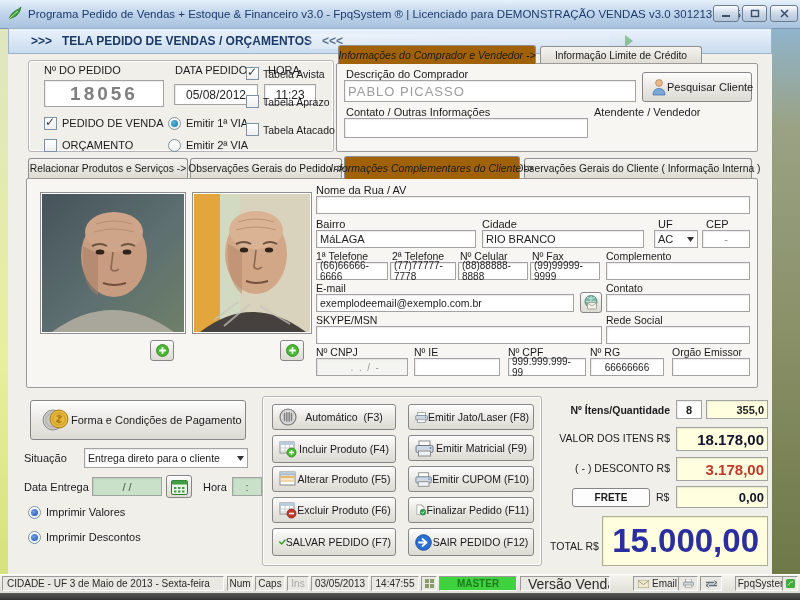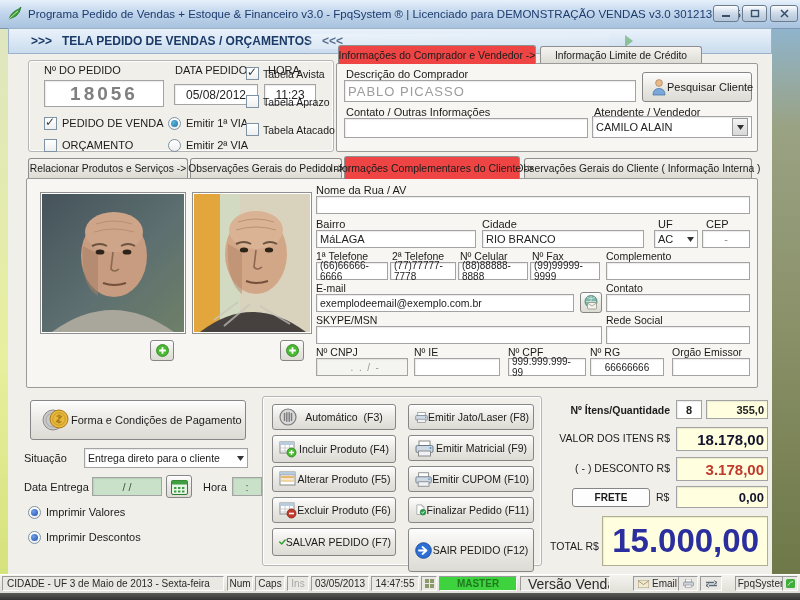--- a/index.html
+++ b/index.html
@@ -15,21 +15,21 @@
   .inp.right{justify-content:flex-end;}
   .yellow{background:#ffffe0;}
   .greenf{background:#c9e0c9;color:#3c5a3c;}
   .btn3d{position:absolute;background:linear-gradient(#fdfdfd,#e8e7e2 55%,#dcdbd4);
          border:1px solid #868686;border-radius:3px;display:flex;align-items:center;
          box-shadow:inset 0 1px 0 #fff;font-size:11px;color:#1b1b1b;box-sizing:border-box;cursor:default;}
   .btn3d .cap{flex:1;text-align:center;white-space:nowrap;}
   .tab{position:absolute;background:linear-gradient(#f4f3ef,#dddbd3);border:1px solid #8f8f8f;
        border-bottom:none;border-radius:3px 3px 0 0;font-size:10.3px;color:#1b1b1b;
        display:flex;align-items:center;justify-content:center;white-space:nowrap;box-sizing:border-box;z-index:2;}
-  .tab.active{background:#ef4444;z-index:4;font-size:10.5px;}
+  .tab.active{background:#a16207;z-index:4;font-size:10.5px;font-style:italic;}
   .panel{position:absolute;background:#f7f6f2;border:1px solid #9a9a9a;border-radius:2px;box-sizing:border-box;z-index:3;}
   .groupbox{position:absolute;border:1px solid #b5b5b5;border-radius:3px;box-shadow:inset 0 0 0 1px #fdfdfd;box-sizing:border-box;}
   .cb{position:absolute;width:13px;height:13px;background:linear-gradient(#fff,#efefef);
       border:1px solid #7d93a3;box-sizing:border-box;}
   .cb.checked::after{content:"✓";position:absolute;left:0px;top:-3px;font-size:12px;font-weight:bold;color:#3a3a3a;}
   .rb{position:absolute;width:13px;height:13px;border-radius:50%;background:linear-gradient(#fff,#eee);
       border:1px solid #7d93a3;box-sizing:border-box;}
   .rb.checked::after{content:"";position:absolute;left:2px;top:2px;width:7px;height:7px;border-radius:50%;
       background:radial-gradient(circle at 35% 35%,#59b6d8,#1d6fa8);}
   .rb.blue.checked::after{background:radial-gradient(circle at 35% 35%,#6f9fe8,#1d4fae);}
@@ -120,28 +120,20 @@
       <svg width="16" height="18" viewBox="0 0 16 18">
         <circle cx="8" cy="5" r="3.4" fill="#e8b98c" stroke="#9a7348" stroke-width="0.6"></circle>
         <path d="M2,17 Q2,10.5 8,10.5 Q14,10.5 14,17 Z" fill="#7aa8d8" stroke="#3b6ea8" stroke-width="0.7"></path>
       </svg>
     </span>
     <span class="cap">Pesquisar Cliente</span>
   </div>
   <span class="lbl" style="left:346px;top:106px;z-index:4;">Contato / Outras Informações</span>
   <div class="inp" style="left:344px;top:118px;width:244px;height:20px;z-index:4;"></div>
   <span class="lbl" style="left:594px;top:106px;z-index:4;">Atendente / Vendedor</span>
-  <div class="inp" style="left:592px;top:116px;width:160px;height:22px;z-index:4;">
-    <span style="flex:1;">CAMILO ALAIN</span>
-    <span style="width:14px;height:16px;background:linear-gradient(#f4f4f4,#d8d8d8);border:1px solid #9a9a9a;display:flex;align-items:center;justify-content:center;">
-      <svg width="7" height="5" viewBox="0 0 7 5">
-          <path d="M0,0 L7,0 L3.5,5Z" fill="#333"></path>
-        </svg>
-    </span>
-  </div>
 
   <div class="tab" style="left:28px;top:158px;width:160px;height:20px;">Relacionar Produtos e Serviços -&gt;</div>
   <div class="tab" style="left:190px;top:158px;width:152px;height:20px;">Observações Gerais do Pedido -&gt;</div>
   <div class="tab active" style="left:344px;top:156px;width:176px;height:23px;">Informações Complementares do Cliente -&gt;</div>
   <div class="tab" style="left:524px;top:158px;width:228px;height:20px;">Observações Gerais do Cliente ( Informação Interna )</div>
 
   <div class="panel" style="left:26px;top:178px;width:732px;height:210px;"></div>
 
   <div class="abs" style="left:40px;top:192px;width:146px;height:142px;border:1px solid #8f8f8f;box-shadow:0 0 0 1px #fff inset;background:#fff;z-index:4;padding:1px;box-sizing:border-box;">
     <svg width="142" height="138" viewBox="0 0 142 138" preserveAspectRatio="none">
@@ -379,21 +371,21 @@
   </div>
   <div class="btn3d" style="left:408px;top:497px;width:126px;height:26px;padding:0 4px;">
     <svg width="18" height="18" viewBox="0 0 18 18" style="margin-left:2px;">
       <path d="M3,1 H11 L14,4 V16 H3 Z" fill="#fff" stroke="#8a8a8a"></path>
       <path d="M11,1 L11,4 L14,4" fill="#e0e0e0" stroke="#8a8a8a" stroke-width="0.7"></path>
       <circle cx="12.5" cy="12.5" r="4.5" fill="#2ea04e" stroke="#1d7036" stroke-width="0.8"></circle>
       <path d="M10.3,12.5 L12,14.2 L14.8,10.8" stroke="#fff" stroke-width="1.3" fill="none"></path>
     </svg>
     <span class="cap" style="font-size:10.5px;"><span>Finalizar Pedido</span>&nbsp;<span>(F11)</span></span>
   </div>
-  <div class="btn3d" style="left:408px;top:528px;width:126px;height:44px;padding:0 4px;">
+  <div class="btn3d" style="left:408px;top:528px;width:126px;height:28px;padding:0 4px;">
     <svg width="17" height="17" viewBox="0 0 17 17" style="margin-left:2px;">
       <circle cx="8.5" cy="8.5" r="7.8" fill="#2b6fd4" stroke="#184a9a" stroke-width="0.9"></circle>
       <path d="M4,8.5 H10 M7.5,5 L11.5,8.5 L7.5,12" stroke="#fff" stroke-width="1.8" fill="none" stroke-linecap="round" stroke-linejoin="round"></path>
     </svg>
     <span class="cap" style="font-size:10.5px;"><span>SAIR  PEDIDO</span>&nbsp;<span>(F12)</span></span>
   </div>
 
   <span class="lbl" style="left:548px;top:404px;width:122px;text-align:right;font-weight:bold;font-size:10.5px;">Nº Ítens/Quantidade</span>
   <div class="inp center" style="left:676px;top:400px;width:26px;height:19px;font-weight:bold;">8</div>
   <div class="inp right yellow" style="left:706px;top:400px;width:62px;height:19px;font-weight:bold;">355,0</div>

